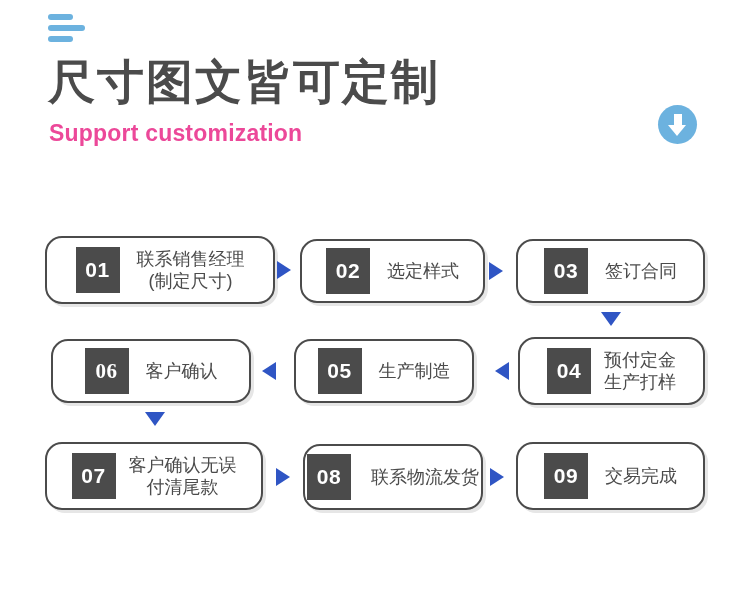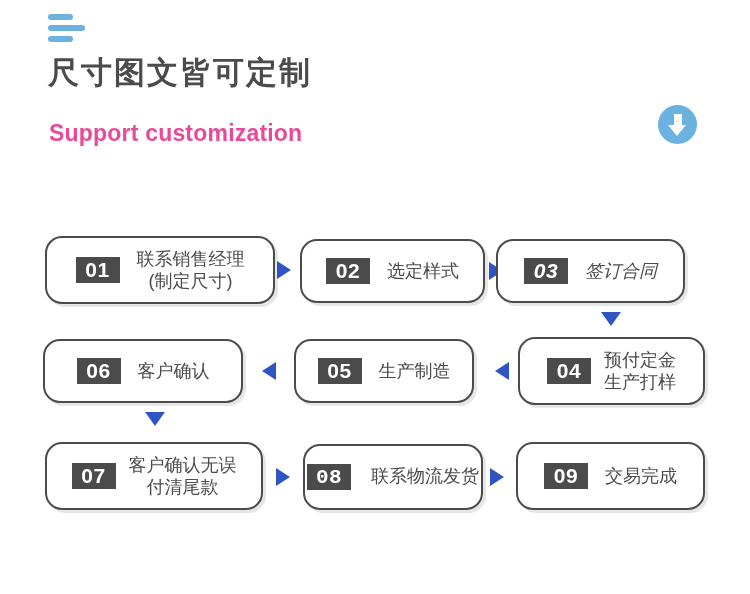--- a/index.html
+++ b/index.html
@@ -40,21 +40,21 @@
     background: #6cb2df;
   }
   #hamburger-icon .bar.b1 { top: 2px;  width: 25px; }
   #hamburger-icon .bar.b2 { top: 13px; width: 37px; }
   #hamburger-icon .bar.b3 { top: 24px; width: 25px; }
 
   #page-title {
     position: absolute;
     left: 48px;
     top: 57px;
-    font-size: 31px;
+    font-size: 47px;
     font-weight: 700;
     letter-spacing: 2px;
     color: #4b4b4b;
     line-height: 1.05;
     white-space: nowrap;
   }
 
   #page-subtitle {
     position: absolute;
     left: 49px;
@@ -116,21 +116,21 @@
   }
 
   .flow-box .step-badge {
     flex: 0 0 auto;
     background: #4b4b4b;
     color: #ffffff;
     font-size: 21px;
     font-weight: 700;
     letter-spacing: 0.5px;
     width: 44px;
-    height: 26px;
+    height: 46px;
     display: flex;
     align-items: center;
     justify-content: center;
   }
 
   .flow-box .step-text {
     flex: 0 0 auto;
     color: #4b4b4b;
     font-size: 18px;
     line-height: 1.24;
@@ -197,28 +197,28 @@
 
   <span class="arrow right" style="left:277px; top:261px;"></span>
 
   <div class="flow-box gap-lg" style="left:300px; top:239px; width:185px; height:64px;">
     <span class="step-badge">02</span>
     <span class="step-text">选定样式</span>
   </div>
 
   <span class="arrow right" style="left:489px; top:262px;"></span>
 
-  <div class="flow-box gap-lg" style="left:496px; top:239px; width:189px; height:64px;font-style:italic;">
+  <div class="flow-box gap-lg" style="left:516px; top:239px; width:189px; height:64px;">
     <span class="step-badge">03</span>
     <span class="step-text">签订合同</span>
   </div>
 
   <span class="arrow down" style="left:601px; top:312px;"></span>
 
-  <div class="flow-box gap-lg" style="left:43px; top:339px; width:200px; height:64px;">
+  <div class="flow-box gap-lg" style="left:51px; top:339px; width:200px; height:64px;font-family:Liberation Serif, serif;">
     <span class="step-badge">06</span>
     <span class="step-text">客户确认</span>
   </div>
 
   <span class="arrow left" style="left:262px; top:362px;"></span>
 
   <div class="flow-box gap-lg" style="left:294px; top:339px; width:180px; height:64px;">
     <span class="step-badge">05</span>
     <span class="step-text">生产制造</span>
   </div>
@@ -234,21 +234,21 @@
   <span class="arrow down" style="left:145px; top:412px;"></span>
 
   <div class="flow-box gap-md" style="left:45px; top:442px; width:218px; height:68px;">
     <span class="step-badge">07</span>
     <span class="step-text">客户确认无误
 付清尾款</span>
   </div>
 
   <span class="arrow right" style="left:276px; top:468px;"></span>
 
-  <div class="flow-box gap-sm" style="left:303px; top:444px; width:180px; height:66px;font-family:Liberation Mono, monospace;">
+  <div class="flow-box gap-sm" style="left:303px; top:444px; width:180px; height:66px;">
     <span class="step-badge">08</span>
     <span class="step-text">联系物流发货</span>
   </div>
 
   <span class="arrow right" style="left:490px; top:468px;"></span>
 
   <div class="flow-box gap-lg" style="left:516px; top:442px; width:189px; height:68px;">
     <span class="step-badge">09</span>
     <span class="step-text">交易完成</span>
   </div>

